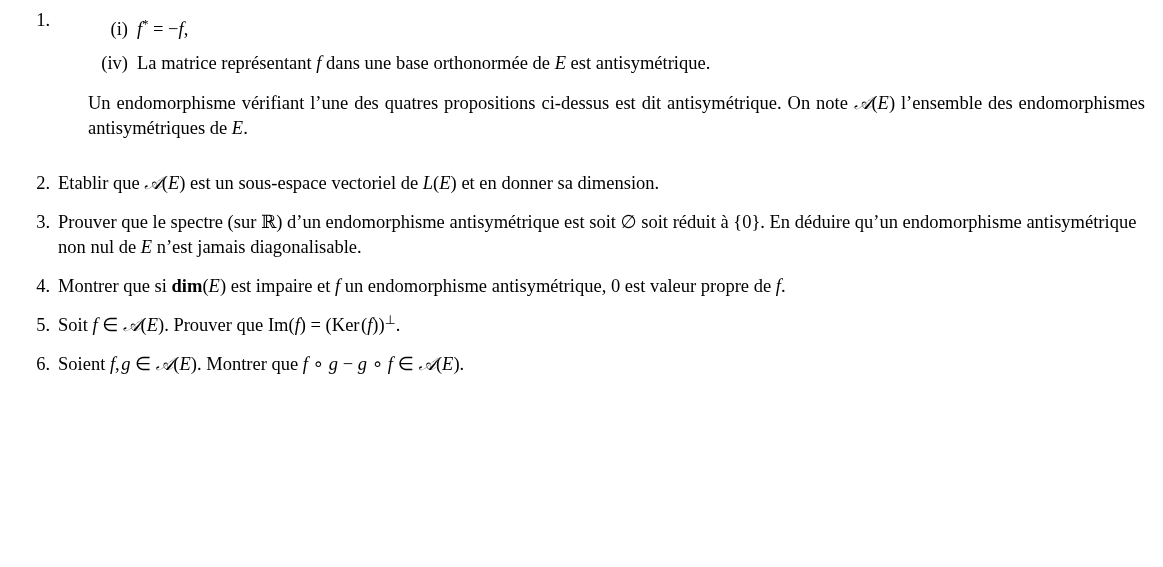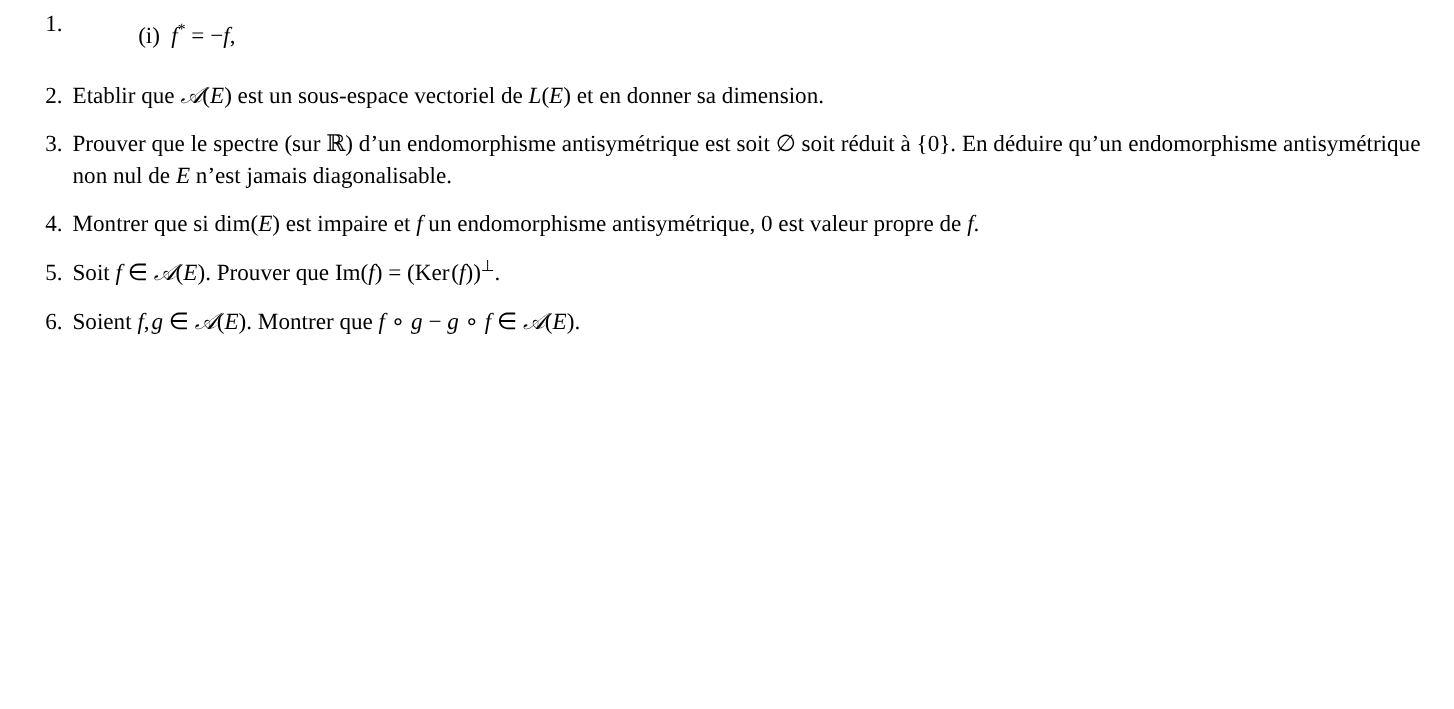--- a/index.html
+++ b/index.html
@@ -94,43 +94,52 @@
     <div class="item-num">1.</div>
     <div class="item-body">
 
       <div class="sublist">
         <div class="subitem">
           <div class="sub-num">(i)</div>
           <div class="sub-body">
             <i>f</i><sup>*</sup> = −<i>f</i>,
           </div>
         </div>
+        <div class="subitem">
+          <div class="sub-num">(iv)</div>
+          <div class="sub-body">
+            La matrice représentant <i>f</i> dans une base orthonormée de <i>E</i> est antisymétrique.
+          </div>
+        </div>
       </div>
 
+      <div class="para">
+        Un endomorphisme vérifiant l’une des quatres propositions ci-dessus est dit antisymétrique. On note <span class="cal">𝒜</span>(<i>E</i>) l’ensemble des endomorphismes antisymétriques de <i>E</i>.
+      </div>
     </div>
   </div>
 
   <div class="item">
     <div class="item-num">2.</div>
     <div class="item-body">
       Etablir que <span class="cal">𝒜</span>(<i>E</i>) est un sous-espace vectoriel de <i>L</i>(<i>E</i>) et en donner sa dimension.
     </div>
   </div>
 
   <div class="item">
     <div class="item-num">3.</div>
     <div class="item-body">
       Prouver que le spectre (sur <span class="bb">ℝ</span>) d’un endomorphisme antisymétrique est soit ∅ soit réduit à {0}. En déduire qu’un endomorphisme antisymétrique non nul de <i>E</i> n’est jamais diagonalisable.
     </div>
   </div>
 
   <div class="item">
     <div class="item-num">4.</div>
     <div class="item-body">
-      Montrer que si <span class="op"><b style="font-weight:normal">dim</b></span>(<i>E</i>) est impaire et <i>f</i> un endomorphisme antisymétrique, 0 est valeur propre de <i>f</i>.
+      Montrer que si <span class="op"><b style="font-weight:bold">dim</b></span>(<i>E</i>) est impaire et <i>f</i> un endomorphisme antisymétrique, 0 est valeur propre de <i>f</i>.
     </div>
   </div>
 
   <div class="item">
     <div class="item-num">5.</div>
     <div class="item-body">
       Soit <i>f</i> ∈ <span class="cal">𝒜</span>(<i>E</i>). Prouver que Im(<i>f</i>) = (Ker (<i>f</i>))<sup>⊥</sup>.
     </div>
   </div>
 

